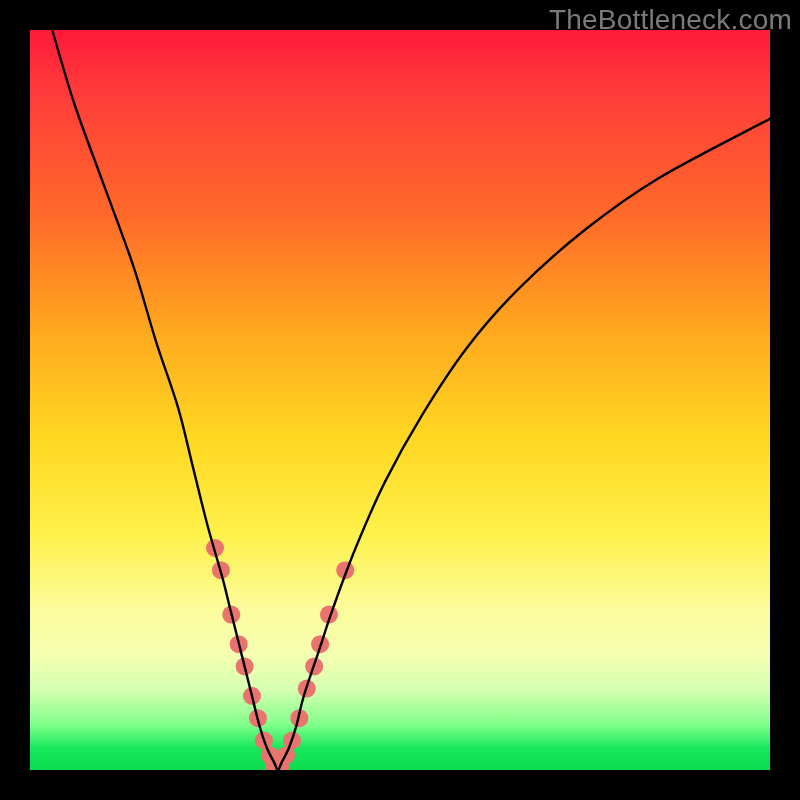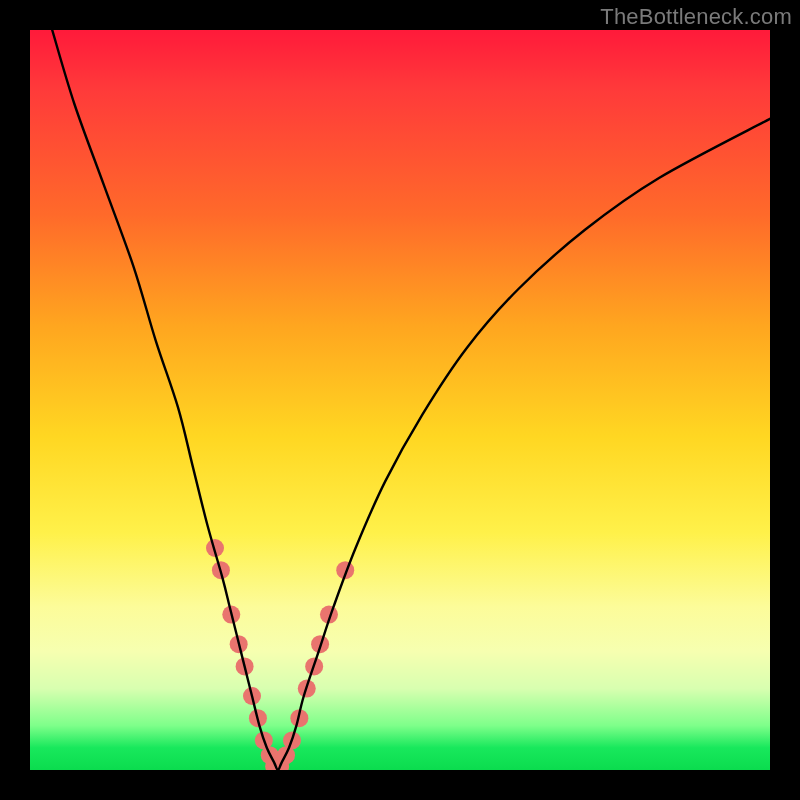--- a/index.html
+++ b/index.html
@@ -45,21 +45,21 @@
     left: 30px;
     top: 30px;
     width: 740px;
     height: 740px;
   }
   .watermark {
     position: absolute;
     top: 4px;
     right: 8px;
     color: #7a7a7a;
-    font-size: 22px;
+    font-size: 28px;
     letter-spacing: 0.2px;
     font-weight: 500;
   }
 </style>
 </head>
 <body>
 
 <div class="stage">
 
   <div class="plot-area"></div>

